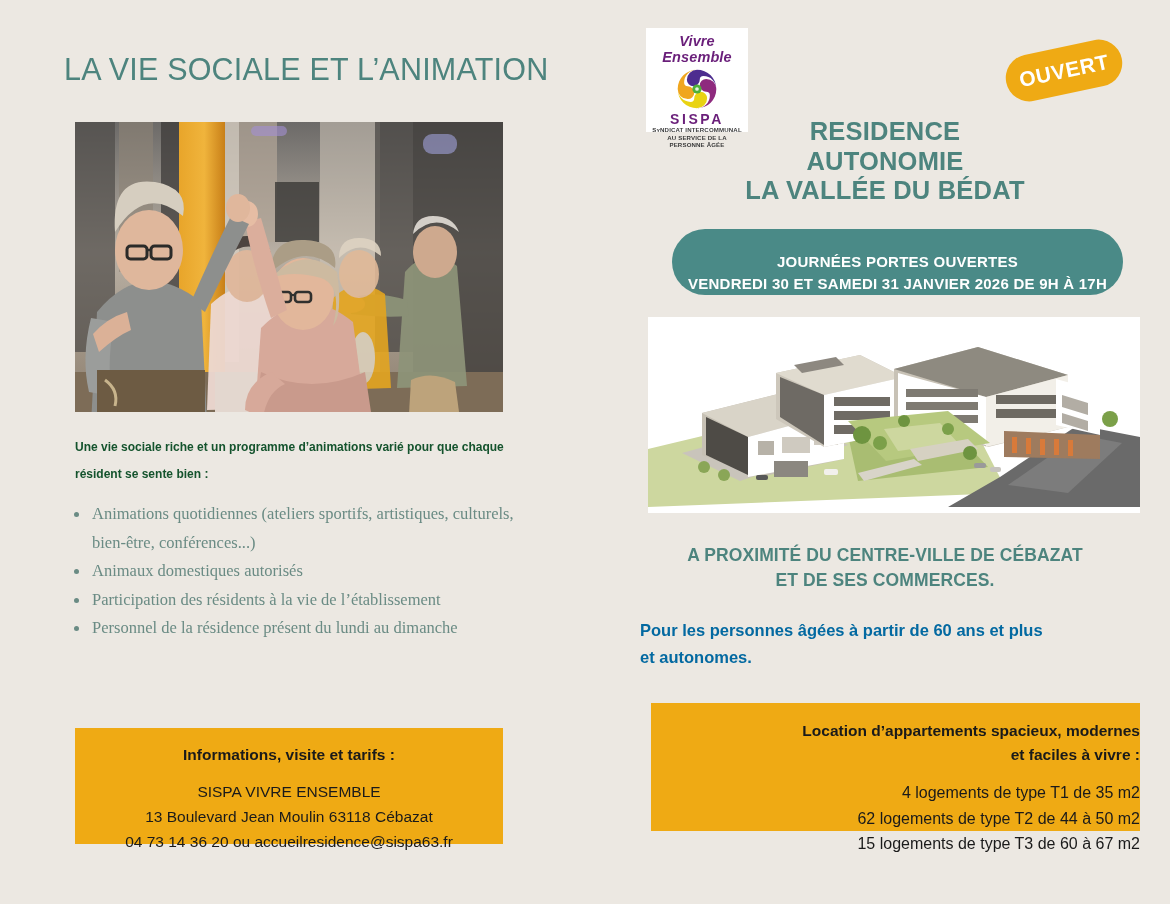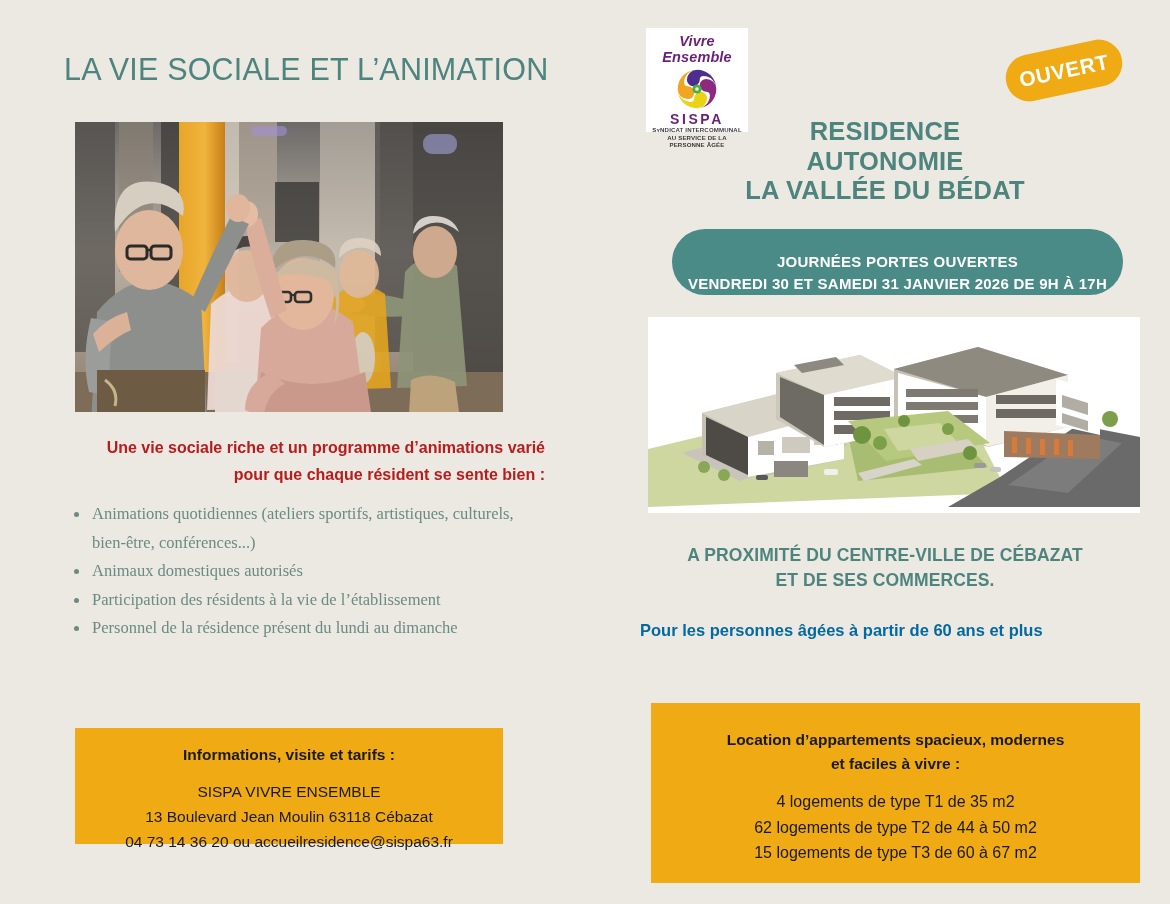--- a/index.html
+++ b/index.html
@@ -40,25 +40,24 @@
     width: 428px; height: 290px;
     overflow: hidden;
     background: #8d7f70;
   }
   .photo-social svg { display: block; width: 100%; height: 100%; }
 
   .intro-text {
     position: absolute;
     left: 13px; top: 434px;
     width: 470px;
-    font-size: 16px;
+    font-size: 12px;
     font-weight: bold;
     line-height: 27px;
-    color: #b91c1c;
-    text-align: right;
+    color: #14532d;
   }
 
   .feature-list {
     position: absolute;
     left: 4px; top: 500px;
     width: 450px;
     list-style: none;
     font-family: Liberation Serif, serif;
   }
   .feature-list li {
@@ -216,24 +215,24 @@
     text-align: left;
     color: #0369a1;
     font-weight: bold;
     font-size: 16.5px;
     line-height: 27px;
   }
 
   .housing-box {
     position: absolute;
     left: 21px; top: 703px;
-    width: 489px; height: 180px;
+    width: 489px; height: 128px;
     background: #efaa14;
-    text-align: center;
-    padding-top: 25px;
+    text-align: right;
+    padding-top: 16px;
   }
   .housing-box .hb-title {
     font-size: 15.5px;
     font-weight: bold;
     color: #1a1a1a;
     line-height: 24px;
     margin-bottom: 13px;
   }
   .housing-box .hb-line {
     font-size: 16px;
@@ -473,20 +472,21 @@
       </svg>
     </div>
 
     <div class="proximity">
       <div>A PROXIMITÉ DU CENTRE-VILLE DE CÉBAZAT</div>
       <div>ET DE SES COMMERCES.</div>
     </div>
 
     <div class="seniors-note">
       <div>Pour les personnes âgées à partir de 60 ans et plus</div>
+      <div>et autonomes.</div>
     </div>
 
     <div class="housing-box">
       <div class="hb-title">
         <div>Location d’appartements spacieux, modernes</div>
         <div>et faciles à vivre :</div>
       </div>
       <div class="hb-line">4 logements de type T1 de 35 m2</div>
       <div class="hb-line">62 logements de type T2 de 44 à 50 m2</div>
       <div class="hb-line">15 logements de type T3 de 60 à 67 m2</div>

